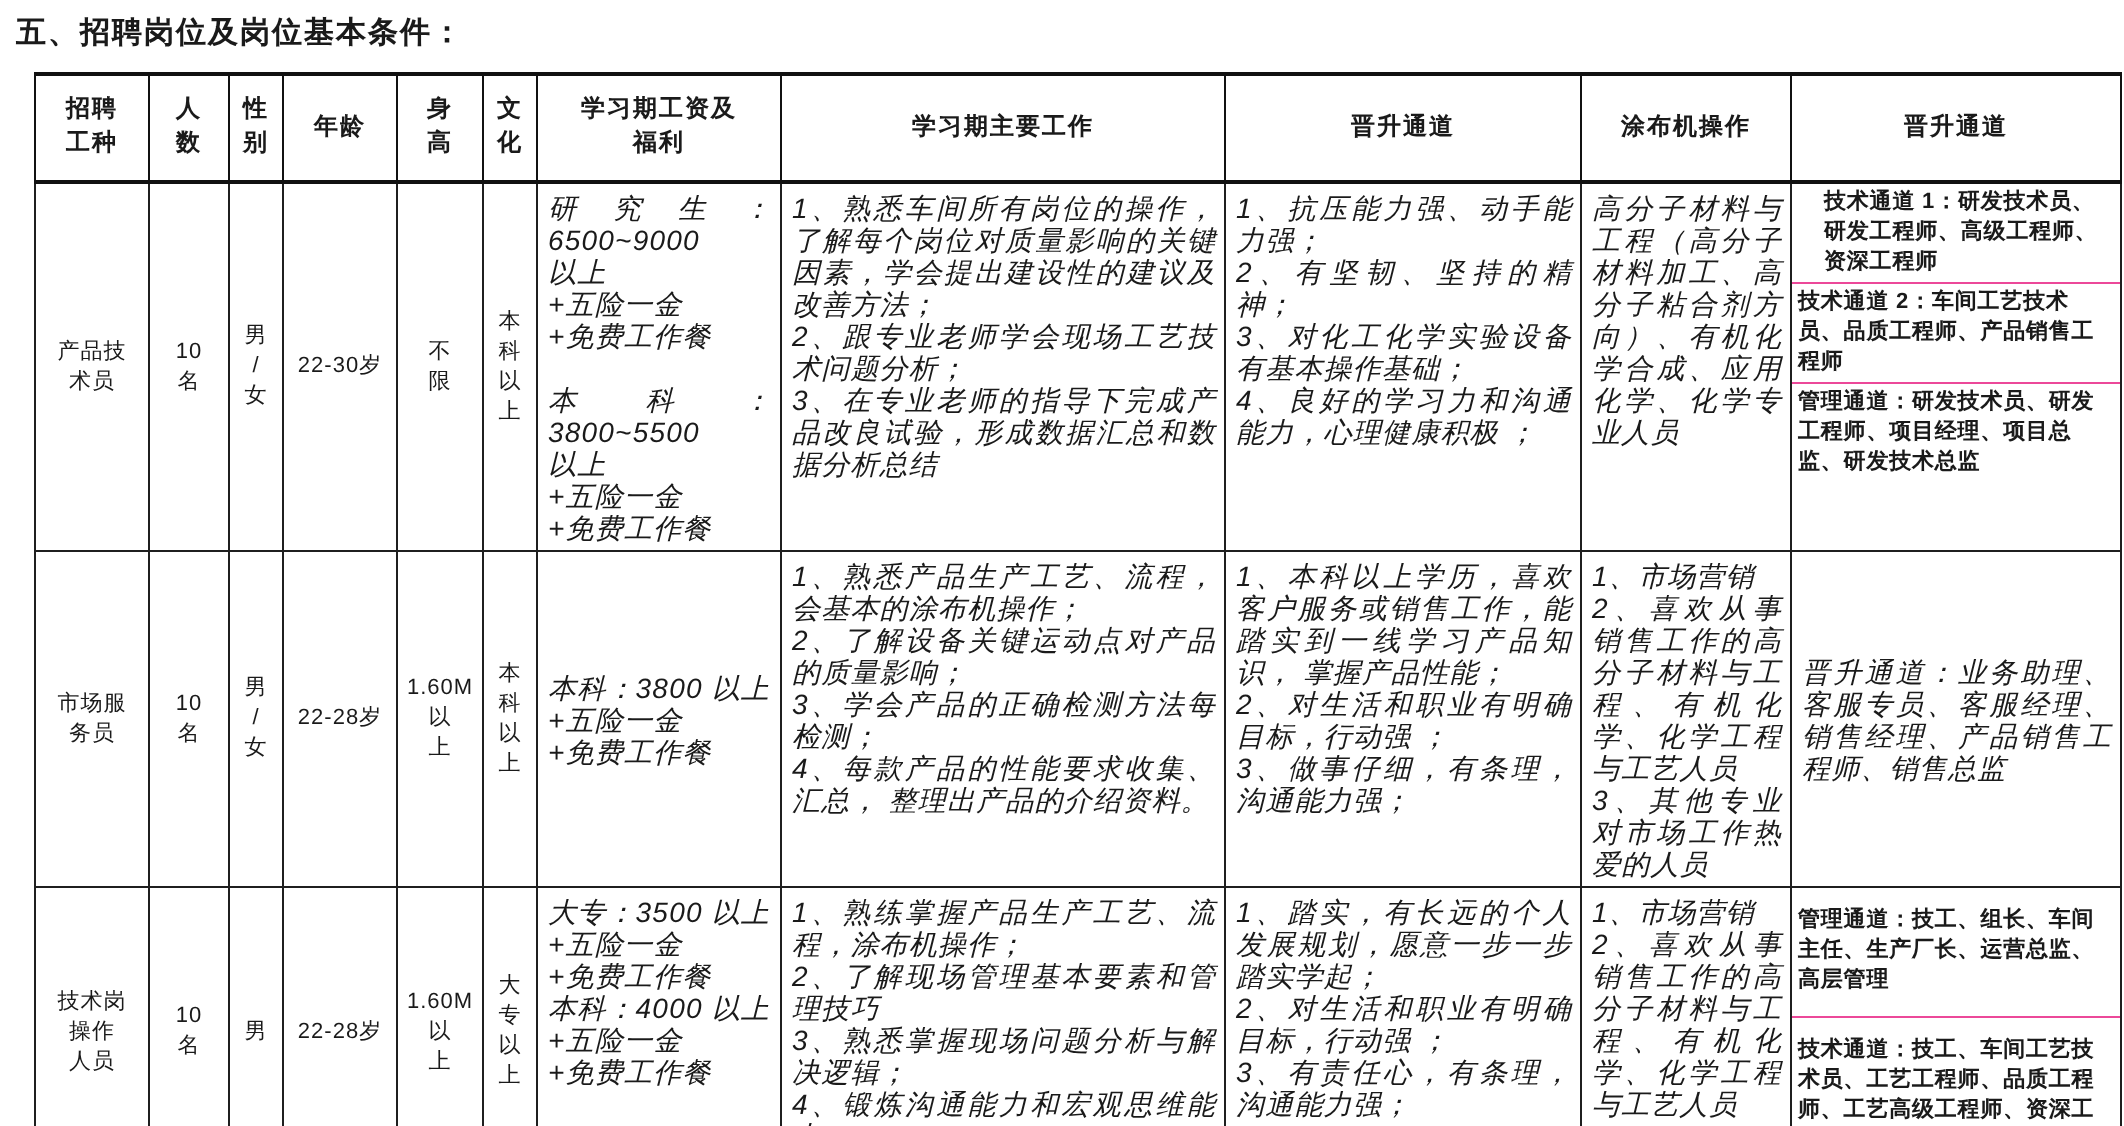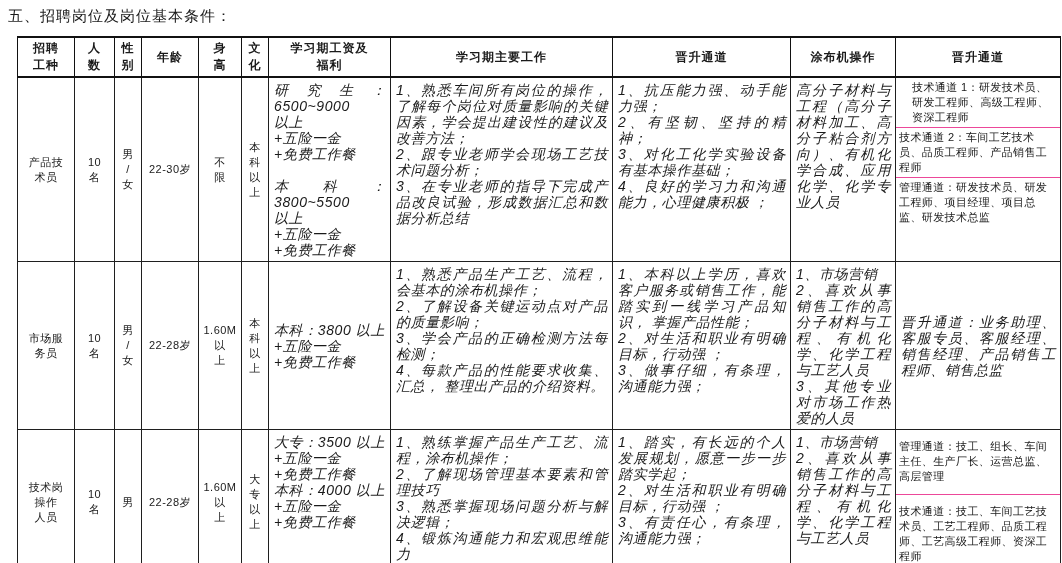--- a/index.html
+++ b/index.html
@@ -2,35 +2,35 @@
 <html><head>
 <meta charset="utf-8">
 <style>
   * { box-sizing: border-box; margin: 0; padding: 0; }
   html, body {
     width: 1062px; height: 563px; overflow: hidden;
     background: #ffffff; color: #1a1a1a;
     font-family: "Liberation Sans", "DejaVu Sans", sans-serif;
   }
   .page-title {
-    font-size: 15px; font-weight: normal; letter-spacing: 1px;
+    font-size: 15px; font-weight: bold; letter-spacing: 1px;
     margin: 7px 0 0 8px; white-space: pre-line;
   }
   .tbl-wrap { margin: 11px 0 0 17px; width: 1043px; }
   table { border-collapse: collapse; table-layout: fixed; width: 1043px; }
   td, th { border: 1px solid #1f1f1f; overflow: hidden; }
   .t-main { margin-top: -1px; }
   .t-top td { text-align: center; vertical-align: middle; font-size: 12px;
     white-space: pre-line; line-height: 18px; letter-spacing: 1px; }
   .t-main th {
     font-size: 12px; font-weight: bold; text-align: center; vertical-align: middle;
     white-space: pre-line; line-height: 17px; letter-spacing: 1px;
     border-width: 2px 1px 2px 1px; border-color: #111;
   }
-  .r-head { height: 40px; }
+  .r-head { height: 54px; font-family: Liberation Mono, monospace; }
   .r1 { height: 145px; }
   .r2 { height: 118px; }
   .r3 { height: 145px; }
   td.c {
     text-align: center; vertical-align: middle; font-size: 11px;
     white-space: pre-line; line-height: 15px; letter-spacing: 0.5px; padding: 1px;
   }
   td.txt {
     vertical-align: top; font-size: 14px; line-height: 16px;
     white-space: pre-line; letter-spacing: 0.6px; padding: 4px 4px 3px 5px;
@@ -38,21 +38,21 @@
     font-style: italic;
   }
   td.v-mid { vertical-align: middle; }
   td.promo { padding: 0; vertical-align: top; }
   .promo-wrap { display: flex; flex-direction: column; height: 143px; }
   .promo-sub {
     display: flex; align-items: center; padding: 2px 3px 2px 3px;
     font-size: 11px; line-height: 15px; letter-spacing: 0.4px;
   }
   .promo-sub + .promo-sub { border-top: 1px solid #ec4899; }
-  .promo-sub span { white-space: pre-line; }
+  .promo-sub span { white-space: pre-line; font-weight: bold; }
   .indent { padding-left: 16px; }
 </style>
 </head>
 <body>
 
 <div class="page-title">五、招聘岗位及岗位基本条件：</div>
 
 <div class="tbl-wrap">
 
 

